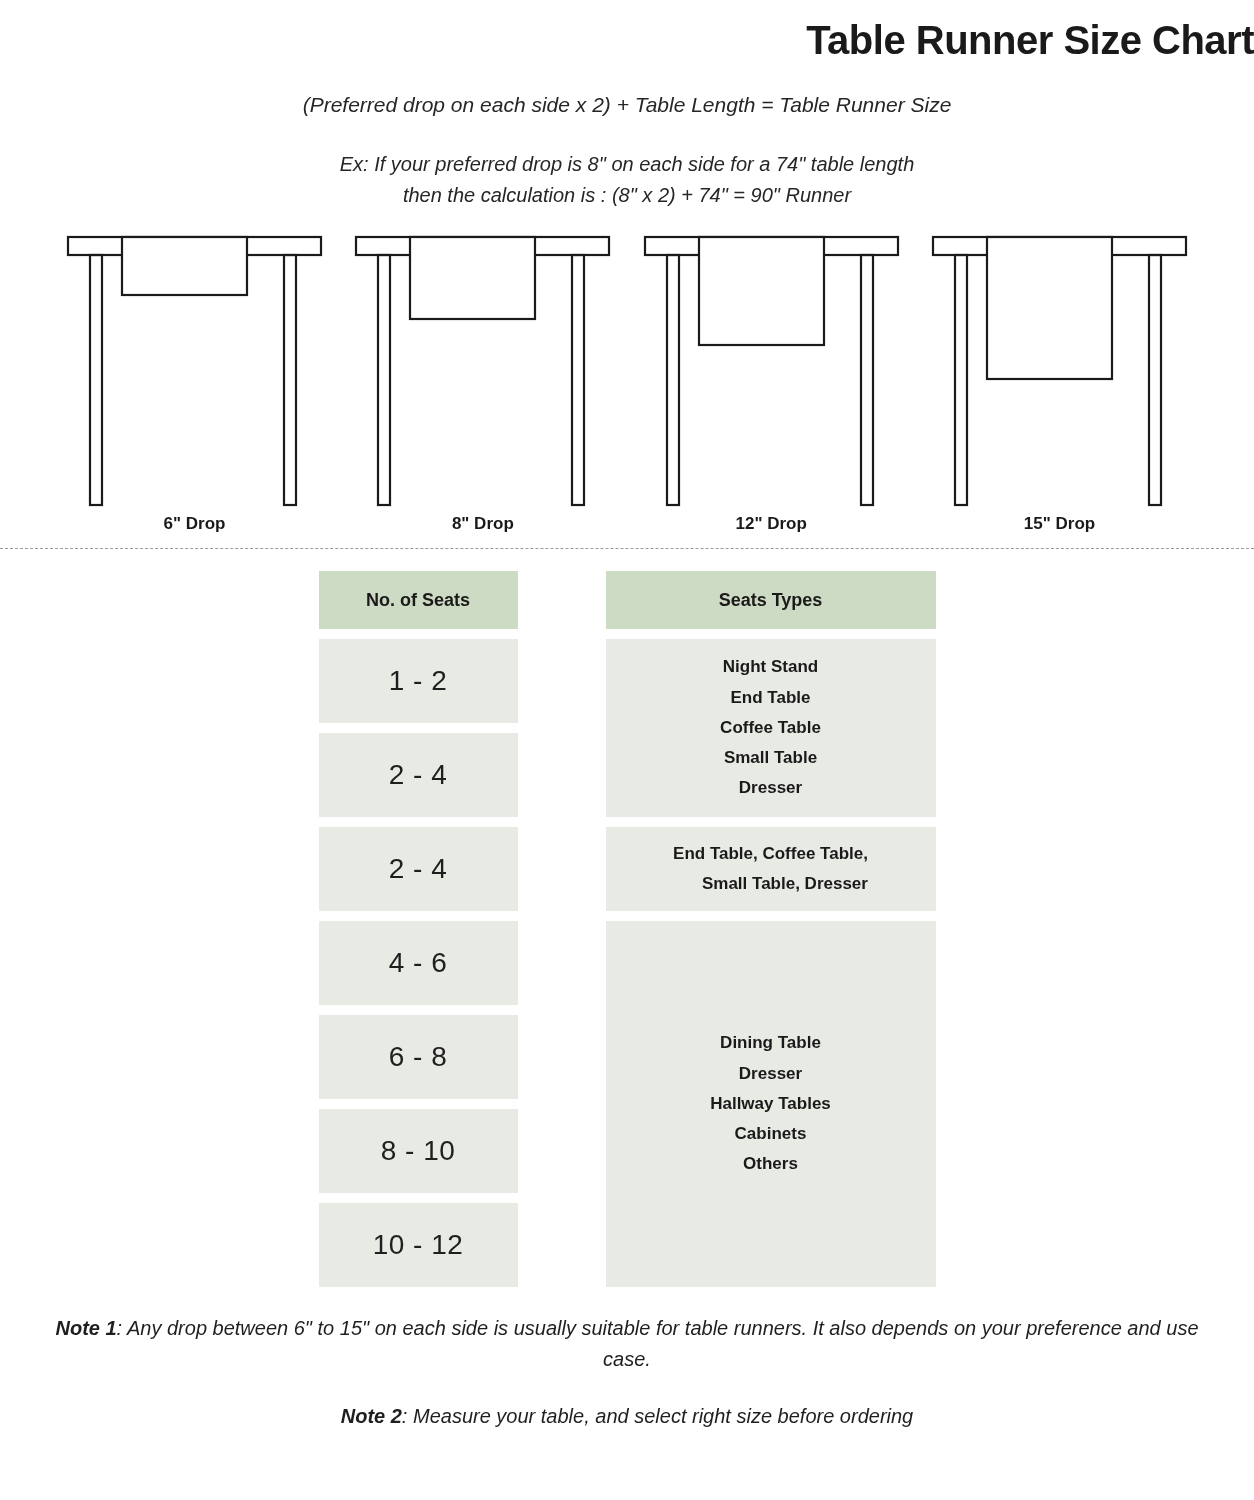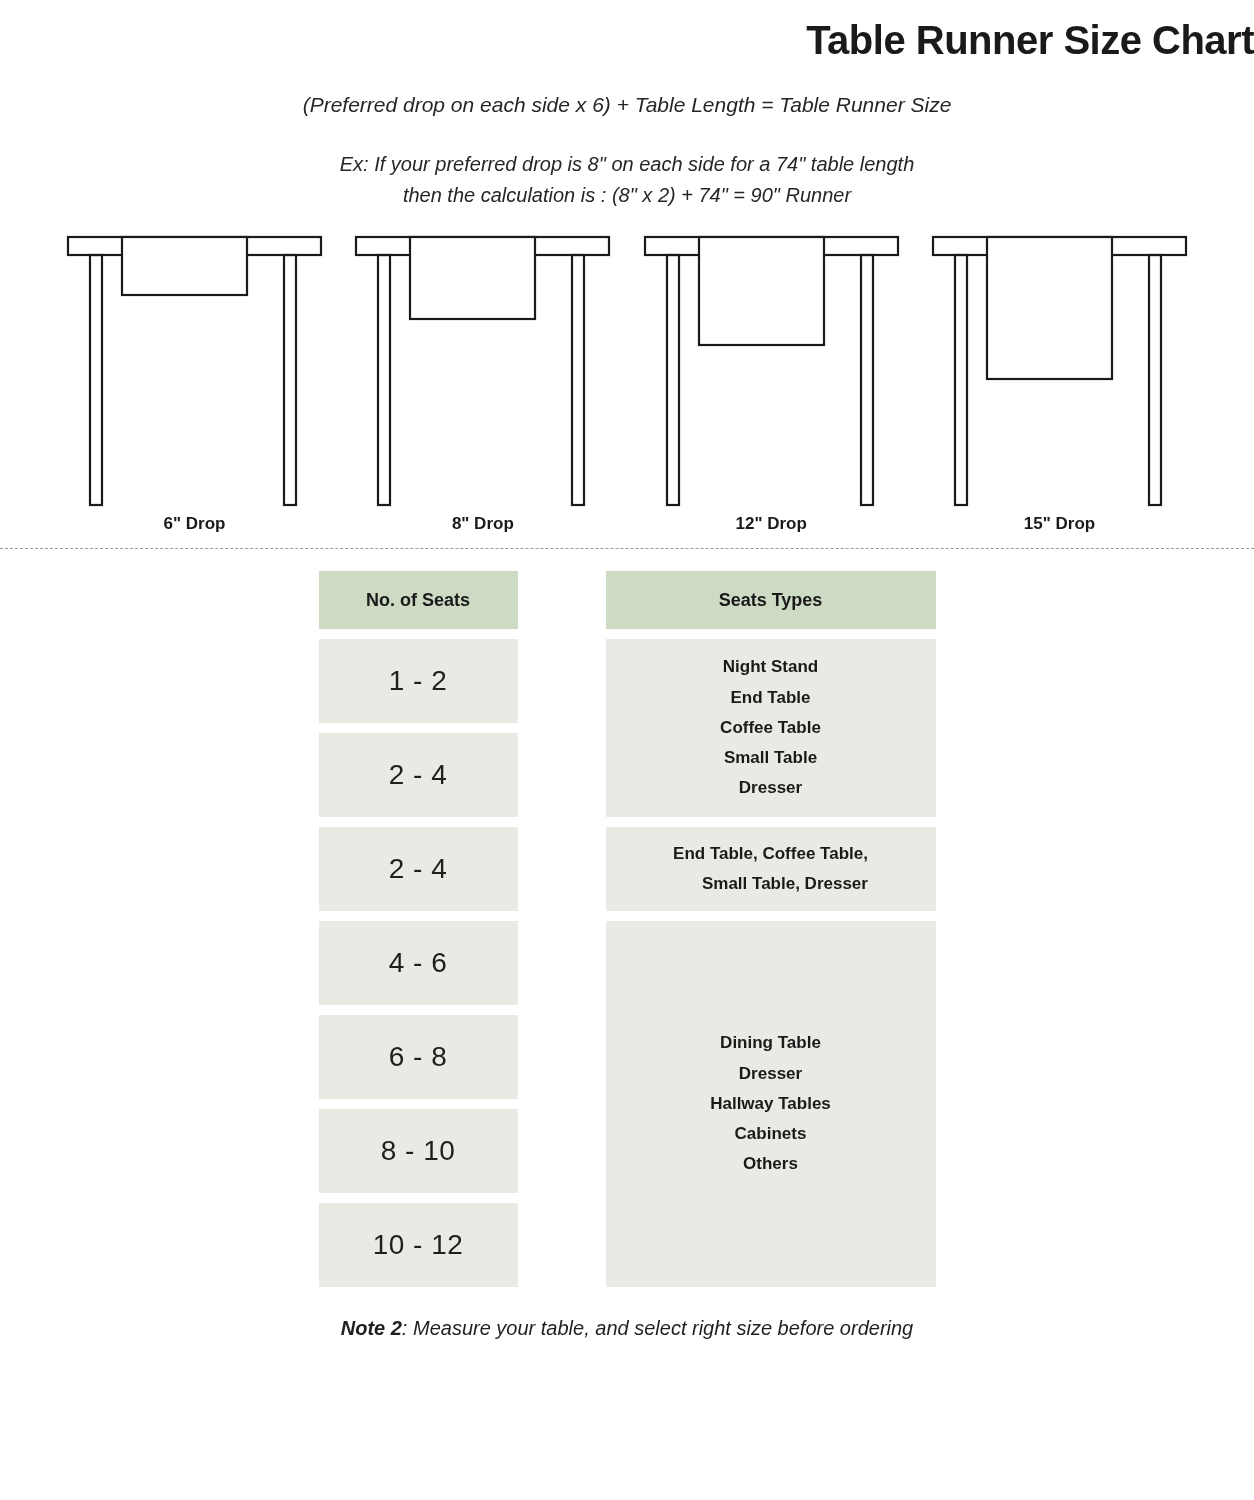--- a/index.html
+++ b/index.html
@@ -152,21 +152,21 @@
   .note b { font-style: italic; font-weight: bold; }
   .note-2 { margin-top: 26px; }
 </style>
 </head>
 <body>
 
 <div class="page">
 
   <h1 class="title">Table Runner Size Chart</h1>
 
-  <div class="formula">(Preferred drop on each side x 6) + Table Length = Table Runner Size</div>
+  <div class="formula">(Preferred drop on each side x 2) + Table Length = Table Runner Size</div>
 
   <div class="example">
     <div>Ex: If your preferred drop is 8" on each side for a 74" table length</div>
     <div>then the calculation is : (8" x 2) + 74" = 90" Runner</div>
   </div>
 
   <div class="diagrams">
 
     <div class="diagram-cell">
       <svg width="265" height="275" viewBox="0 0 265 275">
@@ -249,18 +249,21 @@
       <div class="cell type-cell type-3" style="white-space: pre-line;">Dining Table
 Dresser
 Hallway Tables
 Cabinets
 Others</div>
     </div>
 
   </div>
 
   <div class="notes">
+    <div class="note">
+      <b>Note 1</b><span>: Any drop between 6" to 15" on each side is usually suitable for table runners. It also depends on your preference and use case.</span>
+    </div>
     <div class="note note-2">
       <b>Note 2</b><span>: Measure your table, and select right size before ordering</span>
     </div>
   </div>
 
 </div>
 
 </body></html>

